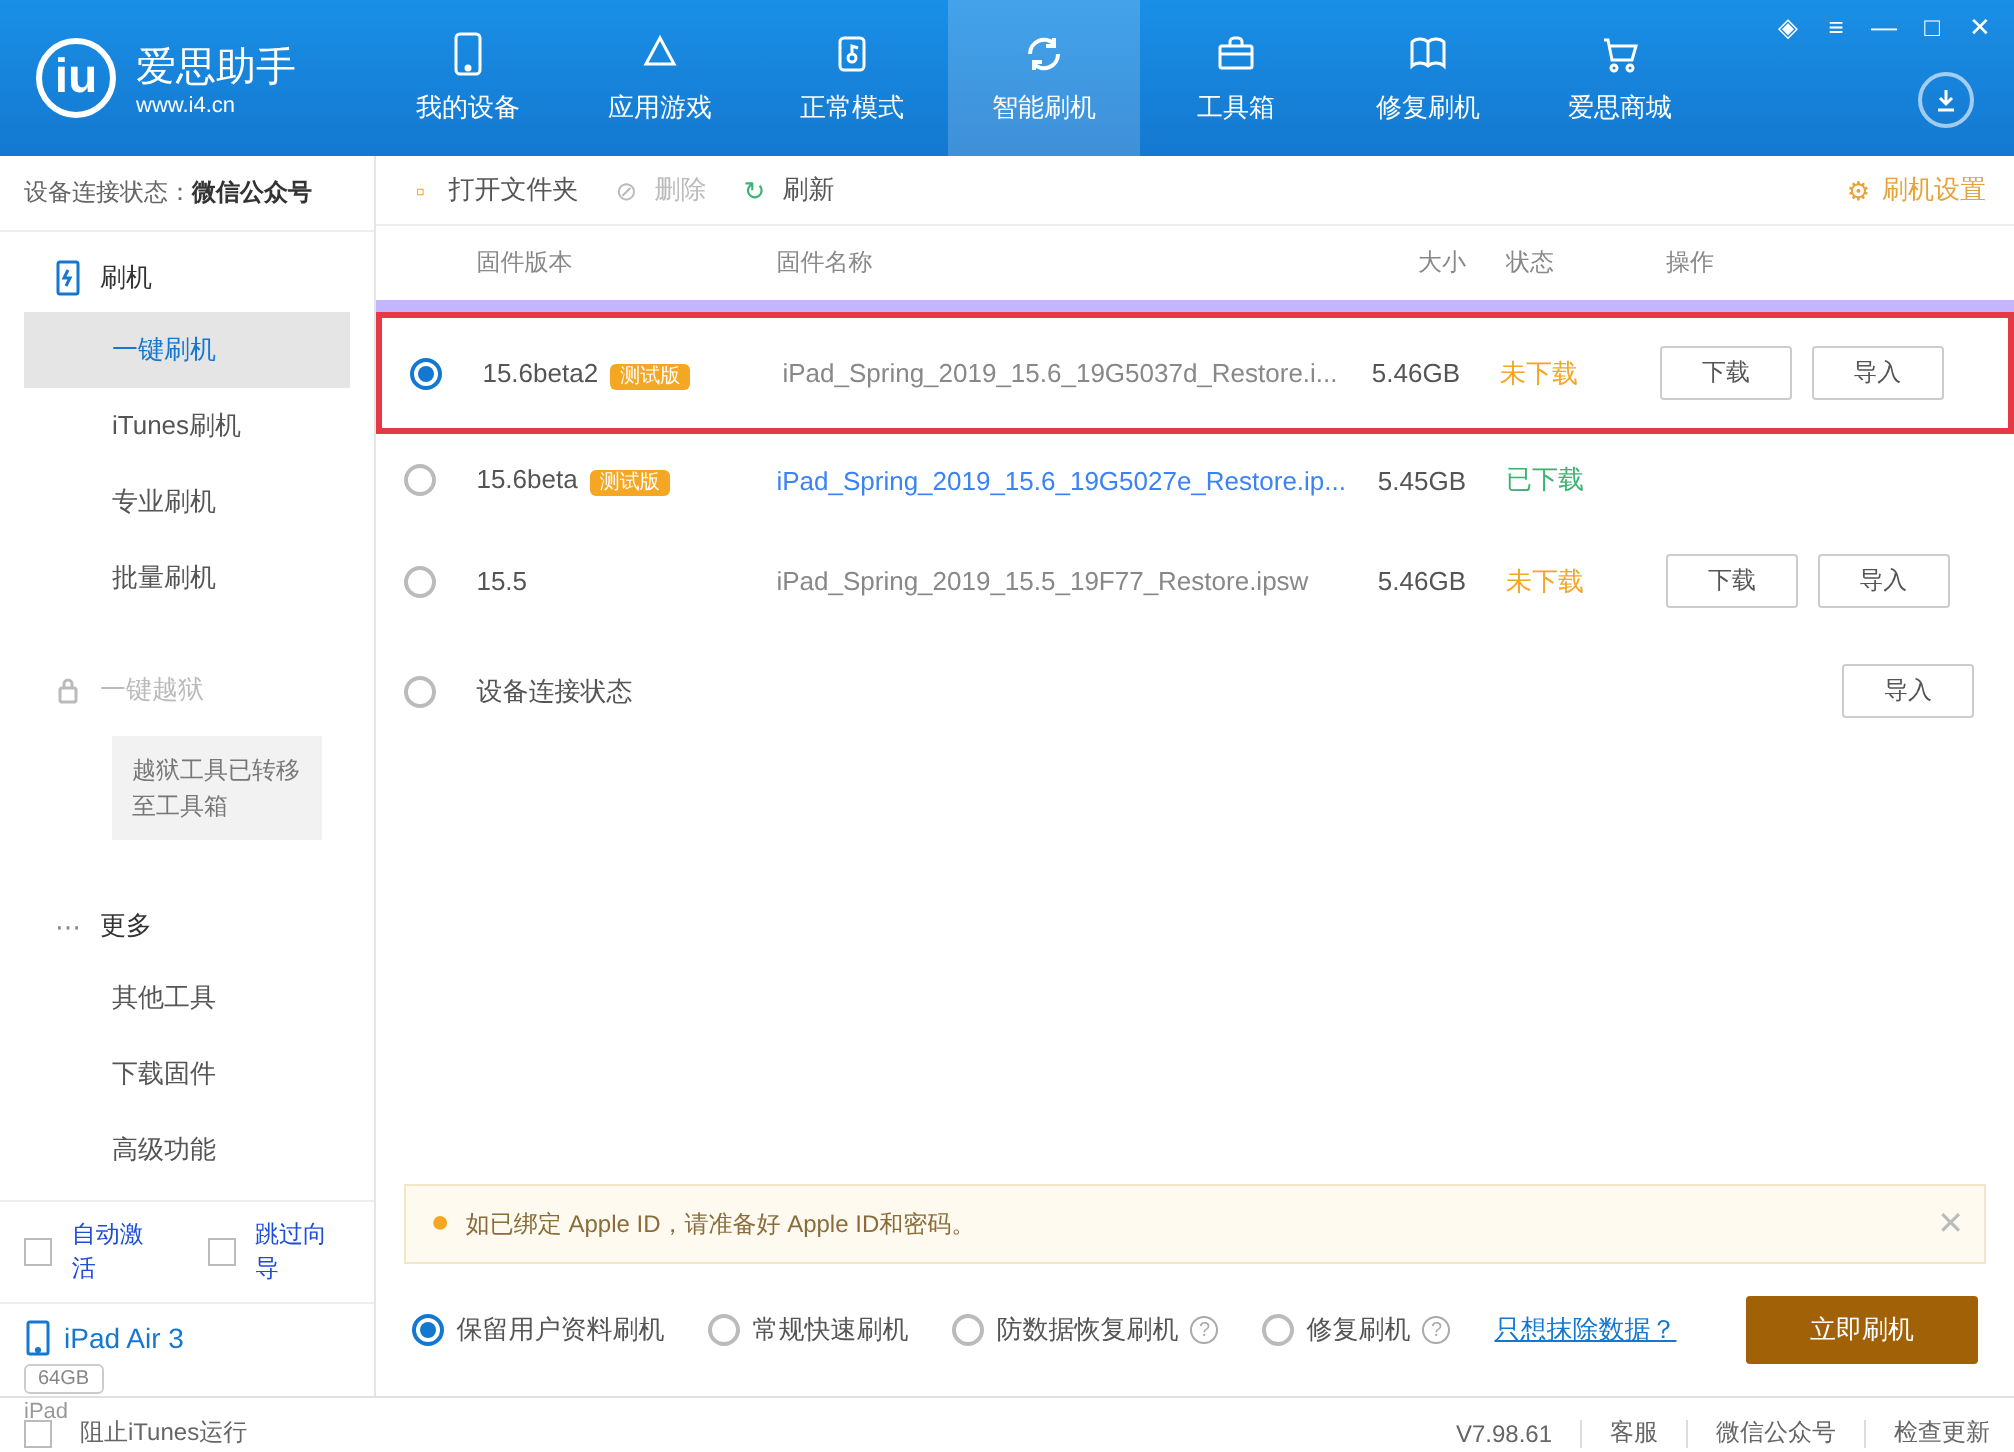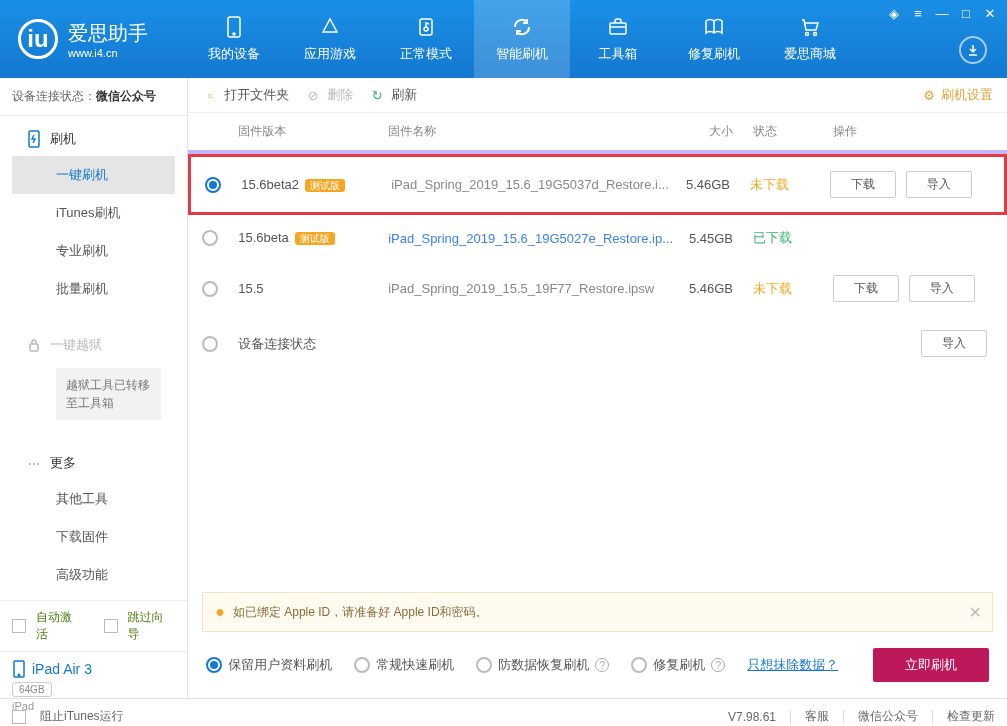--- a/index.html
+++ b/index.html
@@ -31,35 +31,35 @@
 .side-section { padding: 6px 12px; }
 .side-header { display: flex; align-items: center; padding: 8px 14px; font-size: 13px; color: #333; gap: 8px; }
 .side-header .icon-sm { width: 16px; height: 16px; display: flex; align-items: center; justify-content: center; color: #1478d0; }
 .side-items { }
 .side-item { padding: 10px 14px 10px 44px; font-size: 13px; color: #555; cursor: pointer; }
 .side-item.active { background: #e5e5e5; color: #1478d0; }
 .side-note { margin: 6px 14px 6px 44px; background: #f2f2f2; padding: 8px 10px; font-size: 12px; color: #777; line-height: 1.5; }
 .divider { height: 1px; background: #eee; margin: 4px 14px; }
 
 .sidebar-bottom { margin-top: auto; border-top: 1px solid #eee; }
-.chk-row { display: flex; align-items: center; padding: 8px 12px; gap: 10px; font-size: 12px; color: #4d7c0f; }
+.chk-row { display: flex; align-items: center; padding: 8px 12px; gap: 10px; font-size: 12px; color: #1d4ed8; }
 .chkbox { width: 14px; height: 14px; border: 1px solid #bbb; background: #fff; }
 .device-info { padding: 8px 12px; border-top: 1px solid #eee; }
 .device-name { color: #1478d0; font-size: 14px; display: flex; align-items: center; gap: 6px; }
 .device-tag { border: 1px solid #ccc; border-radius: 3px; padding: 1px 6px; font-size: 10px; color: #888; margin-top: 4px; display: inline-block; }
 .device-type { font-size: 11px; color: #999; margin-top: 3px; }
 
 .main { flex: 1; display: flex; flex-direction: column; }
 .toolbar { display: flex; align-items: center; padding: 8px 14px; border-bottom: 1px solid #eee; gap: 16px; font-size: 13px; }
 .tool-btn { display: flex; align-items: center; gap: 6px; cursor: pointer; color: #555; }
 .tool-btn.disabled { color: #bbb; }
 .tool-btn .ticon { width: 16px; height: 16px; display: flex; align-items: center; justify-content: center; }
 .tool-right { margin-left: auto; color: #e8a23a; display: flex; align-items: center; gap: 6px; cursor: pointer; }
 
-.table-head { display: flex; padding: 10px 14px; font-size: 12px; color: #888; border-bottom: 4px solid #c4b5fd; }
+.table-head { display: flex; padding: 10px 14px; font-size: 12px; color: #888; border-bottom: 6px solid #c4b5fd; }
 .col-radio { width: 36px; }
 .col-ver { width: 150px; }
 .col-name { flex: 1; }
 .col-size { width: 80px; text-align: right; padding-right: 20px; }
 .col-status { width: 80px; }
 .col-action { width: 160px; }
 
 .fw-row { display: flex; align-items: center; padding: 14px; font-size: 13px; color: #555; }
 .fw-row.highlight { border: 3px solid #e63946; }
 .radio { width: 16px; height: 16px; border: 2px solid #bbb; border-radius: 50%; display: flex; align-items: center; justify-content: center; }
@@ -70,21 +70,21 @@
 .status-dl { color: #3cb371; }
 .act-btn { border: 1px solid #ccc; background: #fff; padding: 4px 20px; font-size: 12px; color: #555; cursor: pointer; margin-right: 6px; border-radius: 2px; }
 
 .notice-bar { margin: 0 14px; background: #fefaf0; border: 1px solid #f2e6c9; padding: 10px 12px; font-size: 12px; color: #8a6d3b; display: flex; align-items: center; gap: 8px; position: relative; }
 .notice-close { position: absolute; right: 10px; color: #bbb; font-size: 16px; cursor: pointer; }
 
 .options-bar { display: flex; align-items: center; padding: 16px 18px; gap: 22px; font-size: 13px; color: #555; margin-top: auto; }
 .opt { display: flex; align-items: center; gap: 6px; cursor: pointer; }
 .info-ic { width: 14px; height: 14px; border: 1px solid #aaa; border-radius: 50%; font-size: 10px; color: #aaa; display: flex; align-items: center; justify-content: center; }
 .link-blue { color: #1478d0; text-decoration: underline; cursor: pointer; }
-.primary-btn { background: #be185d; color: #fff; padding: 8px 32px; font-size: 13px; border: none; cursor: pointer; border-radius: 2px; margin-left: auto; }
+.primary-btn { background: #a16207; color: #fff; padding: 8px 32px; font-size: 13px; border: none; cursor: pointer; border-radius: 2px; margin-left: auto; }
 
 .footer { height: 36px; border-top: 1px solid #e0e0e0; display: flex; align-items: center; padding: 0 12px; font-size: 12px; color: #666; gap: 14px; }
 .footer .ver { margin-left: auto; }
 .footer-sep { width: 1px; height: 14px; background: #ddd; }
 </style>
 </head>
 <body>
 
 <div class="header">
   <div class="logo-area">

